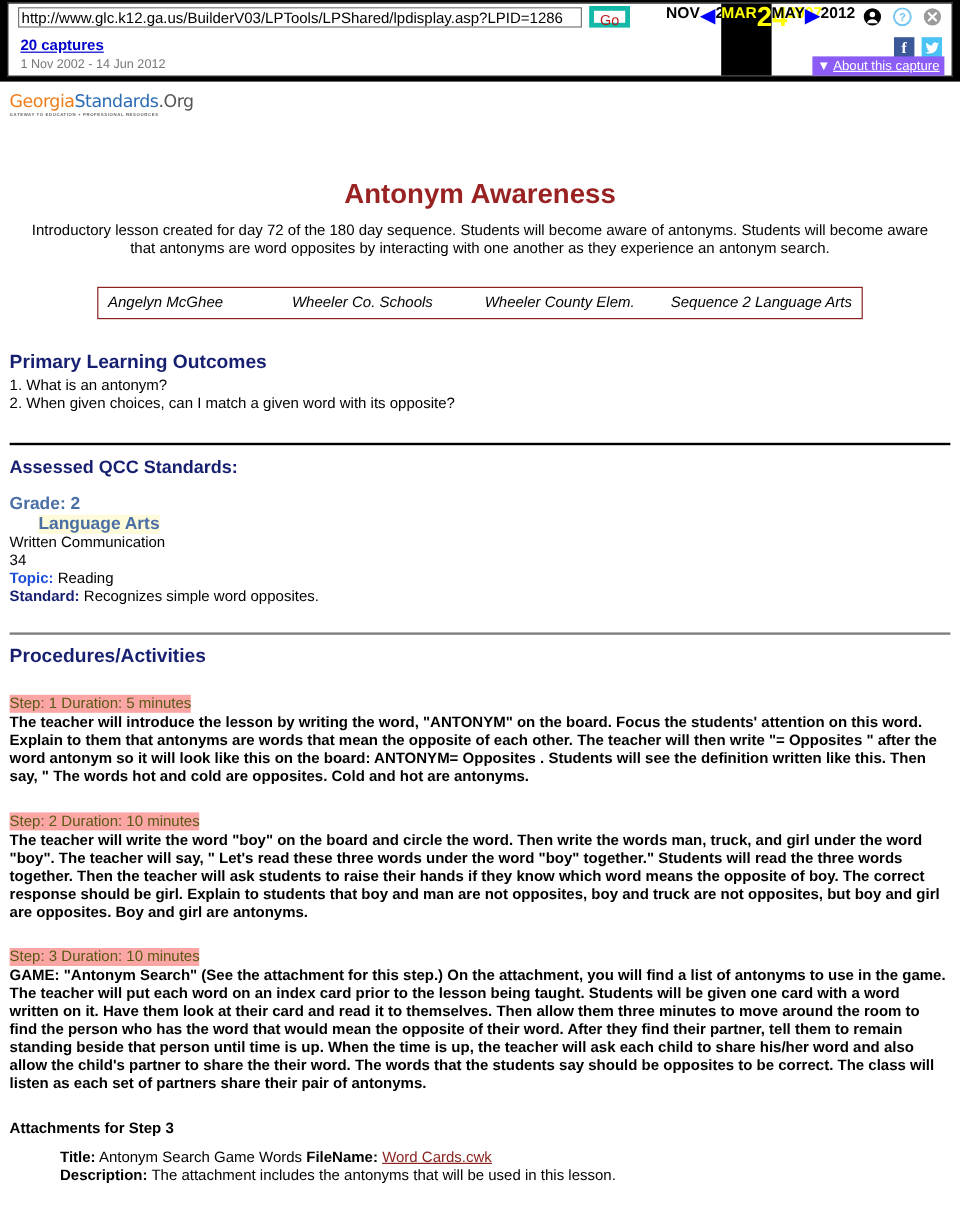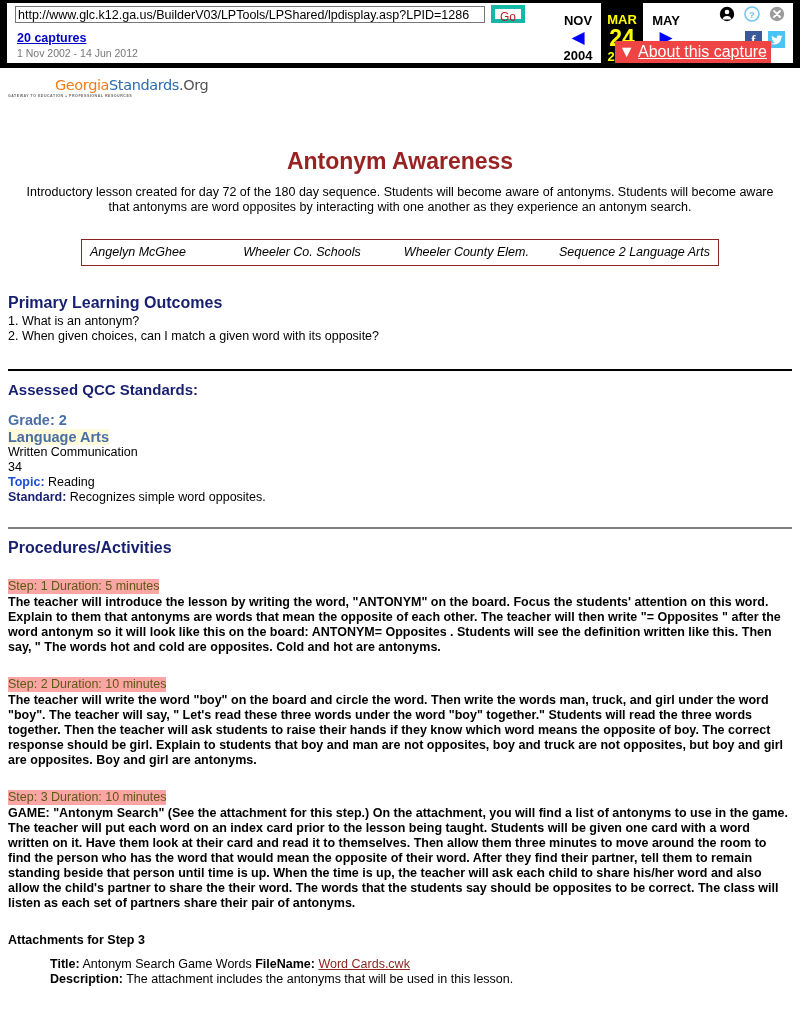--- a/index.html
+++ b/index.html
@@ -100,23 +100,23 @@
     top: 0px;
     height: 60px;
     display: flex;
     align-items: stretch;
   }
   .wb-datecol {
     width: 46px;
     text-align: center;
     position: relative;
     display: flex;
-    flex-direction: column;
-    justify-content: center;
-    padding-top: 10px;
+    flex-direction: row;
+    justify-content: space-between;
+    padding-top: 0;
     padding-bottom: 1px;
     box-sizing: border-box;
   }
   .wb-datecol.center {
     background: #000000;
     width: 42px;
   }
   .wb-month {
     font-size: 13px;
     font-weight: bold;
@@ -176,25 +176,25 @@
     align-items: center;
     justify-content: center;
     font-weight: bold;
     font-size: 13px;
     cursor: pointer;
   }
   .sq.fb { background: #3b5998; color: #ffffff; font-family: "Liberation Serif", serif; }
   .sq.tw { background: #4cc3f5; color: #ffffff; }
   .wb-about {
     position: absolute;
-    right: 16px;
+    right: 0px;
     bottom: 0px;
-    background: #ef4444;
+    background: #8b5cf6;
     color: #ffffff;
-    font-size: 16px;
+    font-size: 11px;
     padding: 2px 4px 2px 4px;
     white-space: nowrap;
     cursor: pointer;
   }
   .wb-about u { text-decoration: underline; }
 
   
   #page {
     position: relative;
     width: 800px;
@@ -207,21 +207,20 @@
     display: inline-block;
     line-height: 1;
     user-select: none;
   }
   .logo-main {
     font-family: "DejaVu Sans", sans-serif;
     font-size: 14.5px;
     font-weight: normal;
     letter-spacing: -0.4px;
     white-space: nowrap;
-    margin-left: 47px;
   }
   .logo-g { color: #f07d1a; }
   .logo-s { color: #2b6cb5; }
   .logo-o { color: #555555; }
   .logo-tag {
     font-size: 3.6px;
     letter-spacing: 0.5px;
     color: #6b6b6b;
     margin-top: 2px;
     font-weight: bold;
@@ -299,20 +298,21 @@
     color: #4a6fa5;
     margin-top: 14px;
   }
   .subject {
     font-size: 14.5px;
     font-weight: bold;
     color: #4a6fa5;
     background: #fdfbda;
     display: inline-block;
     margin-top: 1px;
+    margin-left: 24px;
   }
   .plain {
     font-size: 12.5px;
     color: #000;
     line-height: 15px;
   }
   .lbl {
     font-size: 12.5px;
     font-weight: bold;
     color: #1d4ed8;

